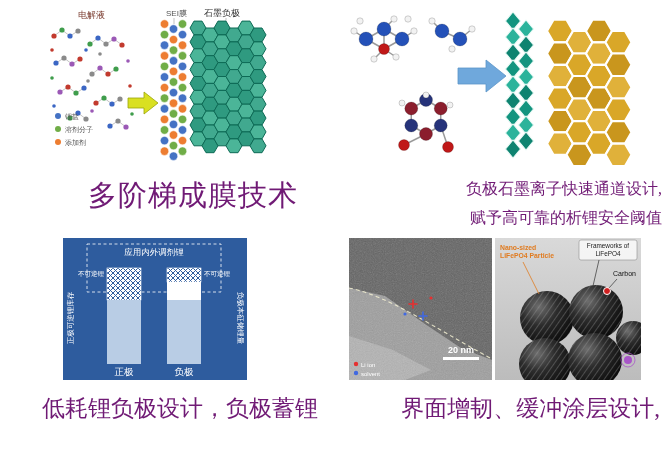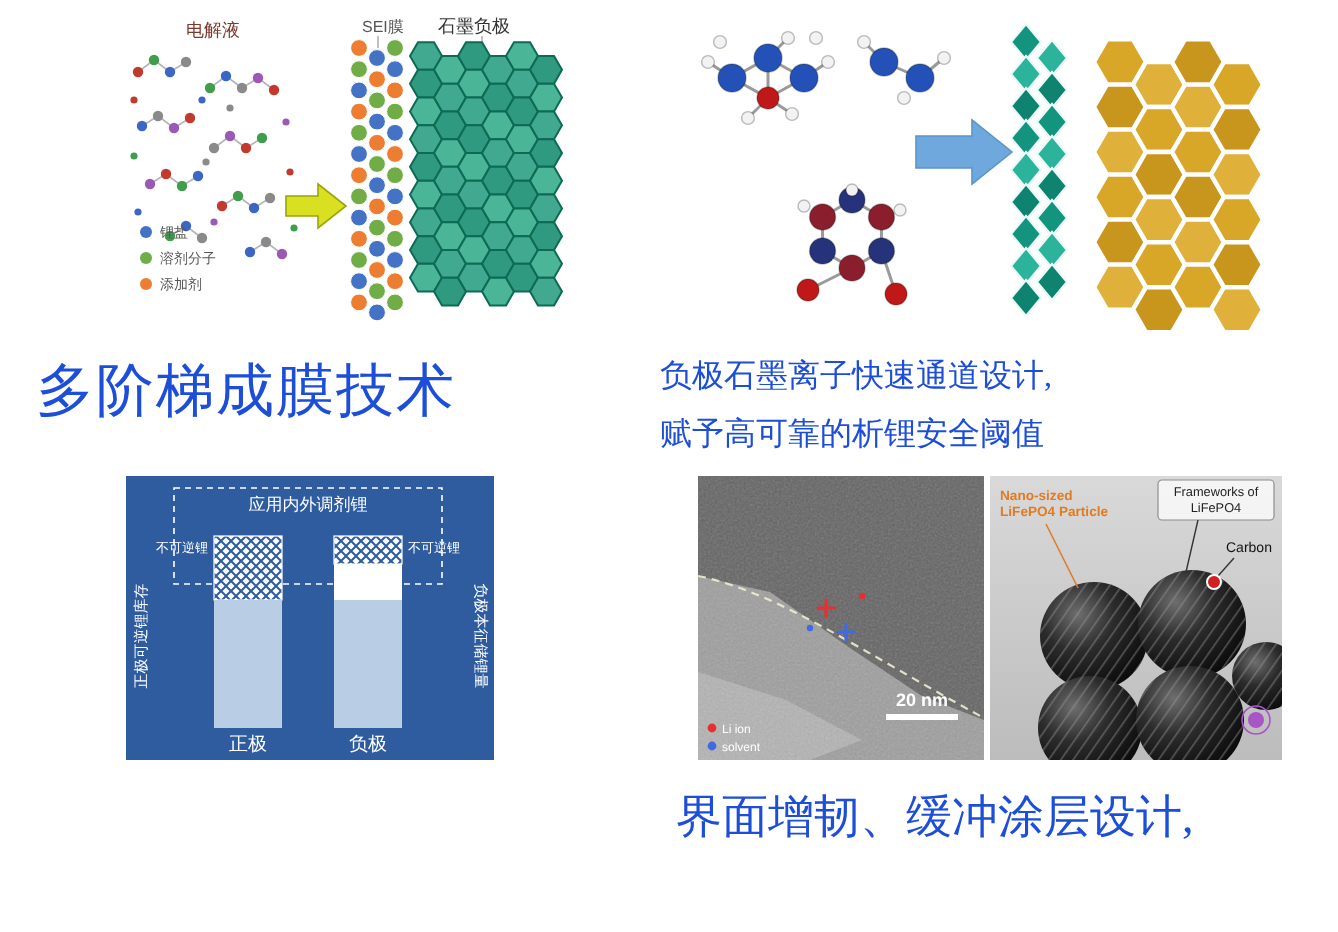--- a/index.html
+++ b/index.html
@@ -3,26 +3,26 @@
 <meta charset="utf-8">
 <style>
   * { margin:0; padding:0; box-sizing:border-box; }
   html,body { background:#ffffff; }
   .canvas {
     position:relative; width:669px; height:466px; background:#ffffff;
     overflow:hidden; font-family:"Liberation Sans", sans-serif;
   }
   .fig { position:absolute; }
   .fig svg { display:block; }
-  .fig-tl { left:55px; top:6px;  width:272px; height:162px;text-align:center; }
+  .fig-tl { left:40px; top:6px;  width:272px; height:162px;text-align:center; }
   .fig-tr { left:340px; top:5px; width:305px; height:160px; }
   .fig-bl { left:63px; top:238px; width:184px; height:174px; }
   .fig-br { left:349px; top:238px; width:292px; height:142px; display:flex; gap:3px; }
   .caption {
-    position:absolute; text-align:left; color:#1d4ed8;
+    position:absolute; text-align:right; color:#701a75;
     font-family:"Liberation Serif", serif; font-weight:400;
   }
   .cap-tl { left:18px;  top:176px; width:280px; font-size:29px; letter-spacing:1px; }
   .cap-tr { left:330px; top:174px; width:332px; font-size:16px; line-height:29px; }
   .cap-bl { left:2px;   top:393px; width:316px; font-size:23px; line-height:31px; }
   .cap-br { left:338px; top:393px; width:322px; font-size:23px; line-height:31px; }
 </style>
 </head>
 <body>
 
@@ -342,20 +342,21 @@
       <rect x="104" y="44" width="34" height="18" fill="#ffffff"></rect>
       <rect x="104" y="62" width="34" height="64" fill="#b9cde5"></rect>
 
       <text x="41" y="38" text-anchor="end" font-size="6.5" fill="#ffffff">不可逆锂</text>
       <text x="141" y="38" font-size="6.5" fill="#ffffff">不可逆锂</text>
       <text x="61" y="137" text-anchor="middle" font-size="9.5" fill="#ffffff">正极</text>
       <text x="121" y="137" text-anchor="middle" font-size="9.5" fill="#ffffff">负极</text>
     </svg>
   </div>
   <div class="caption cap-bl">
+    <div>低耗锂负极设计，负极蓄锂</div>
   </div>
 
   <div class="fig fig-br">
     <svg width="143" height="142" viewBox="0 0 143 142">
       <defs>
         <filter id="grain">
           <feTurbulence type="fractalNoise" baseFrequency="0.9" numOctaves="2" stitchTiles="stitch"></feTurbulence>
           <feColorMatrix type="saturate" values="0"></feColorMatrix>
         </filter>
       </defs>

